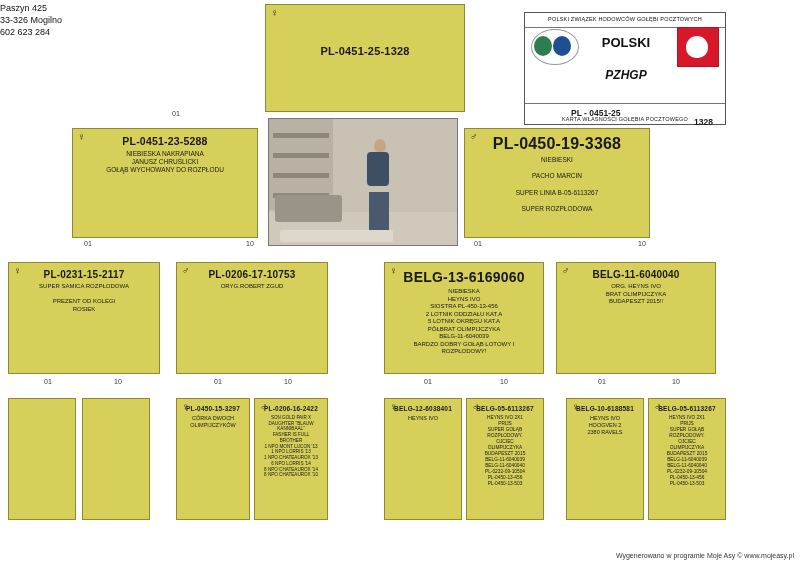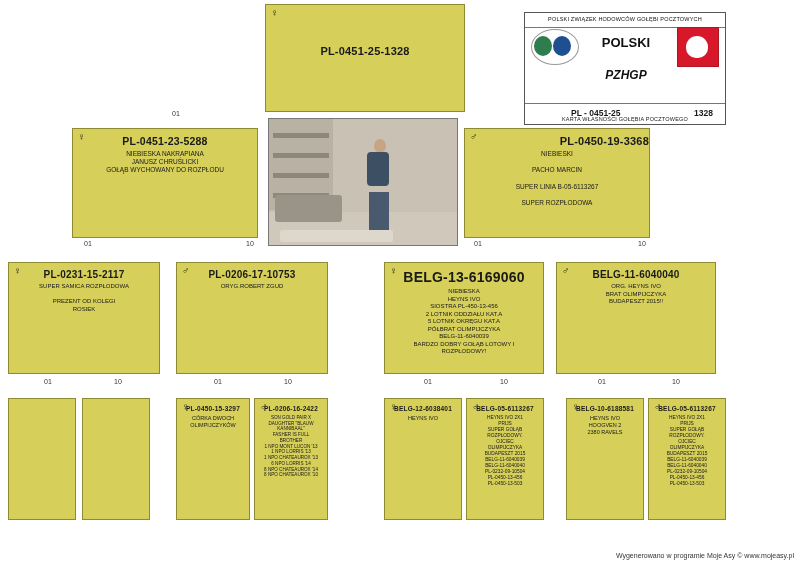--- a/index.html
+++ b/index.html
@@ -96,20 +96,23 @@
   .banner-text{
     color:#b1121a;font-weight:bold;font-style:italic;font-size:9.5px;line-height:1.7;
     padding-top:16px;white-space:pre-line;
   }
 </style>
 </head>
 <body>
 
 <div class="page">
 
+  <div class="addr" style="white-space:pre-line;">Paszyn 425
+33-326 Mogilno
+602 623 284</div>
 
   <div class="card" style="left:265px;top:4px;width:200px;height:108px;">
     <div class="sex left">♀</div>
     <div class="ring" style="font-size:11px;margin-top:40px;">PL-0451-25-1328</div>
   </div>
 
   <div class="pzhgp" style="left:524px;top:12px;width:202px;height:113px;">
     <div class="title">POLSKI ZWIĄZEK HODOWCÓW GOŁĘBI POCZTOWYCH</div>
     <div class="bar" style="top:14px;"></div>
     <div class="bar" style="top:90px;"></div>
@@ -122,21 +125,21 @@
 
     <div class="big polska" style="left:60px;top:22px;width:82px;">POLSKI</div>
     <div class="big pzhgp-l" style="left:60px;top:55px;width:82px;font-style:italic;">PZHGP</div>
 
     <div class="flagbox">
       <div class="red"></div>
         <div class="eagle"></div>
     </div>
 
     <div class="ring" style="left:10px;top:95px;">PL - 0451-25</div>
-    <div class="num" style="right:12px;top:95px;">1328</div>
+    <div class="num" style="right:12px;top:104px;">1328</div>
     <div class="foot">KARTA WŁASNOŚCI GOŁĘBIA POCZTOWEGO</div>
   </div>
 
   <div class="photo" style="left:268px;top:118px;width:190px;height:128px;">
     <div class="wallL"></div>
     <div class="shelf" style="top:14px;"></div>
     <div class="shelf" style="top:34px;"></div>
     <div class="shelf" style="top:54px;"></div>
     <div class="shelf" style="top:74px;"></div>
     <div class="floor"></div>
@@ -153,21 +156,21 @@
     <div class="lines" style="font-size:6.5px;">NIEBIESKA NAKRAPIANA
 JANUSZ CHRUŚLICKI
 GOŁĄB WYCHOWANY DO ROZPŁODU</div>
   </div>
   <div class="idx" style="left:84px;top:240px;">01</div>
   <div class="idx" style="left:246px;top:240px;">10</div>
   <div class="idx" style="left:172px;top:110px;">01</div>
 
   <div class="card" style="left:464px;top:128px;width:186px;height:110px;">
     <div class="sex left">♂</div>
-    <div class="ring" style="font-size:11px;text-align:right;">PL-0450-19-3368</div>
+    <div class="ring" style="font-size:16px;">PL-0450-19-3368</div>
     <div class="lines" style="font-size:6.5px;">NIEBIESKI
 
 PACHO MARCIN
 
 SUPER LINIA B-05-6113267
 
 SUPER ROZPŁODOWA</div>
   </div>
   <div class="idx" style="left:474px;top:240px;">01</div>
   <div class="idx" style="left:638px;top:240px;">10</div>

